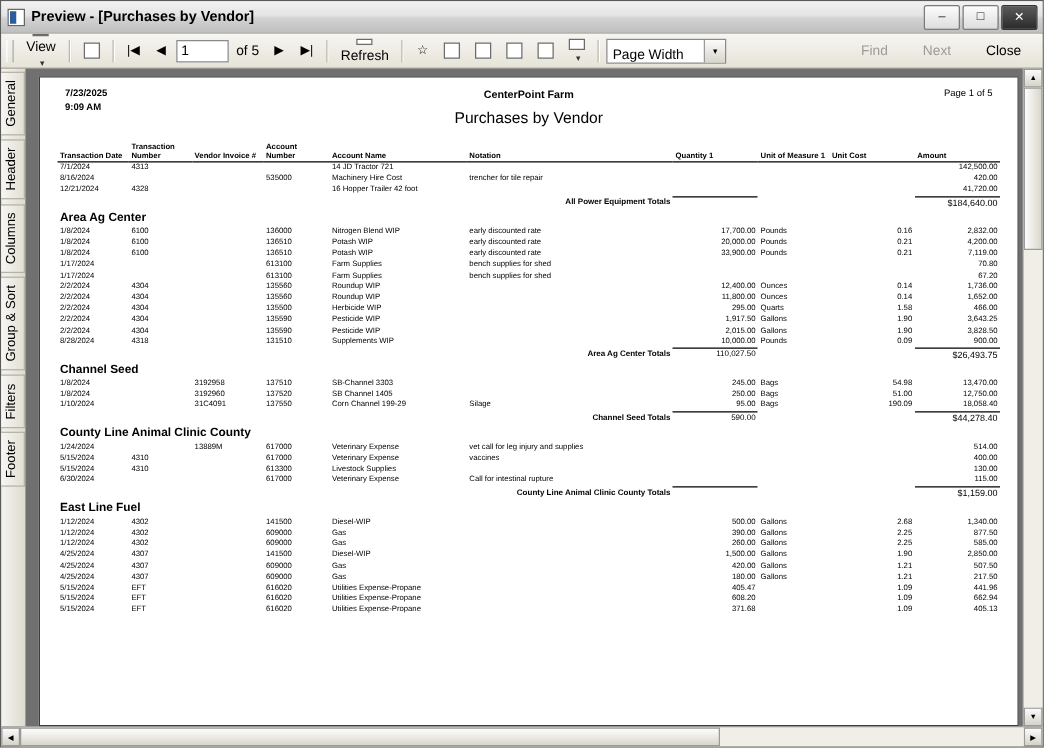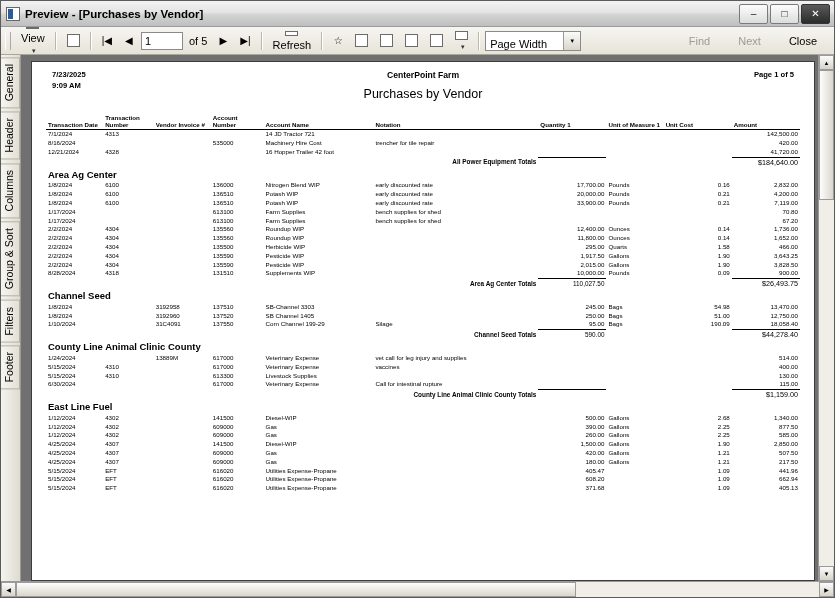--- a/index.html
+++ b/index.html
@@ -223,21 +223,21 @@
     padding-top: 0px;
   }
   .rpt-title {
     text-align: center;
     font-size: 12.5px;
     font-weight: normal;
     padding-top: 7px;
   }
   .rpt-pageno {
     position: absolute; right: 6px; top: 0;
-    font-size: 7.6px; font-weight: bold;
+    font-size: 7.6px; font-weight: normal;
   }
   table.rpt {
     width: 100%;
     border-collapse: collapse;
     font-size: 6.2px;
     table-layout: fixed;
   }
   table.rpt th {
     font-weight: bold;
     font-size: 6.2px;

